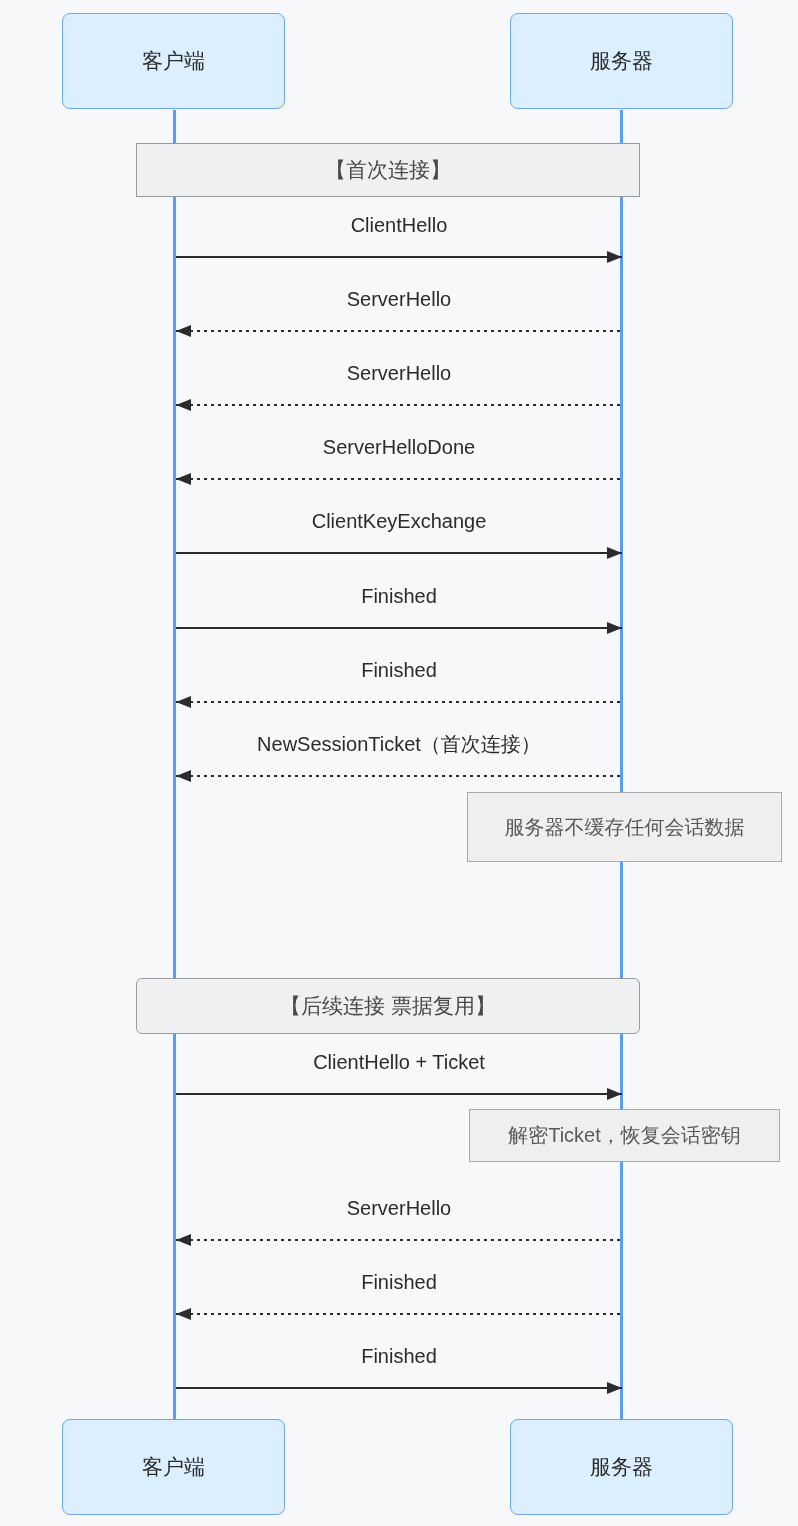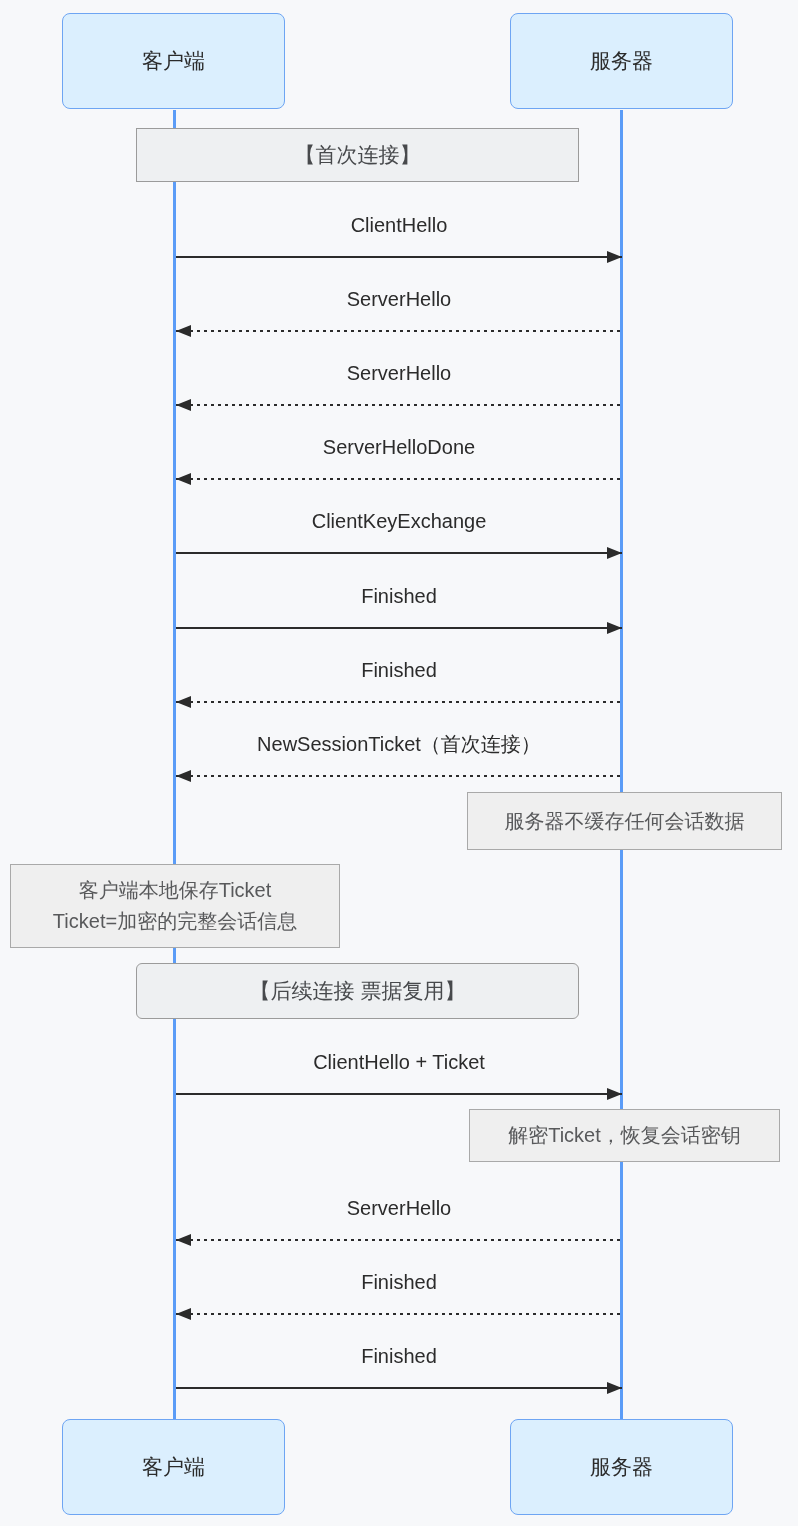--- a/index.html
+++ b/index.html
@@ -43,31 +43,32 @@
     box-sizing: border-box;
   }
   .actor.tl { left: 62px;  top: 13px; }
   .actor.tr { left: 510px; top: 13px; }
   .actor.bl { left: 62px;  top: 1419px; }
   .actor.br { left: 510px; top: 1419px; }
   
   .banner {
     position: absolute;
     left: 136px;
-    width: 443px;
+    width: 504px;
     height: 54px;
     background: #eef0f2;
     border: 1px solid #9b9b9b;
     display: flex;
     align-items: center;
     justify-content: center;
     font-size: 21px;
     color: #47494c;
     z-index: 3;
     box-sizing: border-box;
+    margin-top: 15px;
   }
   .banner.b1 { top: 128px; }
   .banner.b2 { top: 963px; height: 56px; border-radius: 6px; }
   
   .msg {
     position: absolute;
     left: 176px;
     width: 446px;
     height: 46px;
     z-index: 2;
@@ -115,21 +116,21 @@
     line-height: 31px;
     display: flex;
     flex-direction: column;
     align-items: center;
     justify-content: center;
     text-align: center;
     z-index: 3;
     box-sizing: border-box;
     white-space: nowrap;
   }
-  .note.n1 { left: 467px; top: 792px;  width: 315px; height: 58px; }
+  .note.n1 { left: 467px; top: 792px;  width: 315px; height: 70px; }
   .note.n2 { left: 10px;  top: 864px;  width: 330px; height: 84px; }
   .note.n3 { left: 469px; top: 1109px; width: 311px; height: 53px; }
 </style>
 </head>
 <body>
 
 <div class="canvas">
 
   <div class="lifeline client"></div>
   <div class="lifeline server"></div>
@@ -198,24 +199,20 @@
     <div class="msg-label">NewSessionTicket（首次连接）</div>
     <div class="arrow dashed to-client">
         <span class="head"></span>
       </div>
   </div>
 
   <div class="note n1">
     <span>服务器不缓存任何会话数据</span>
   </div>
 
-  <div class="note n2">
-    <span>客户端本地保存Ticket</span>
-    <span>Ticket=加密的完整会话信息</span>
-  </div>
 
   <div class="banner b2">
     <span>【后续连接 票据复用】</span>
   </div>
 
   <div class="msg" style="top:1049px">
     <div class="msg-label">ClientHello + Ticket</div>
     <div class="arrow solid to-server">
         <span class="head"></span>
       </div>

